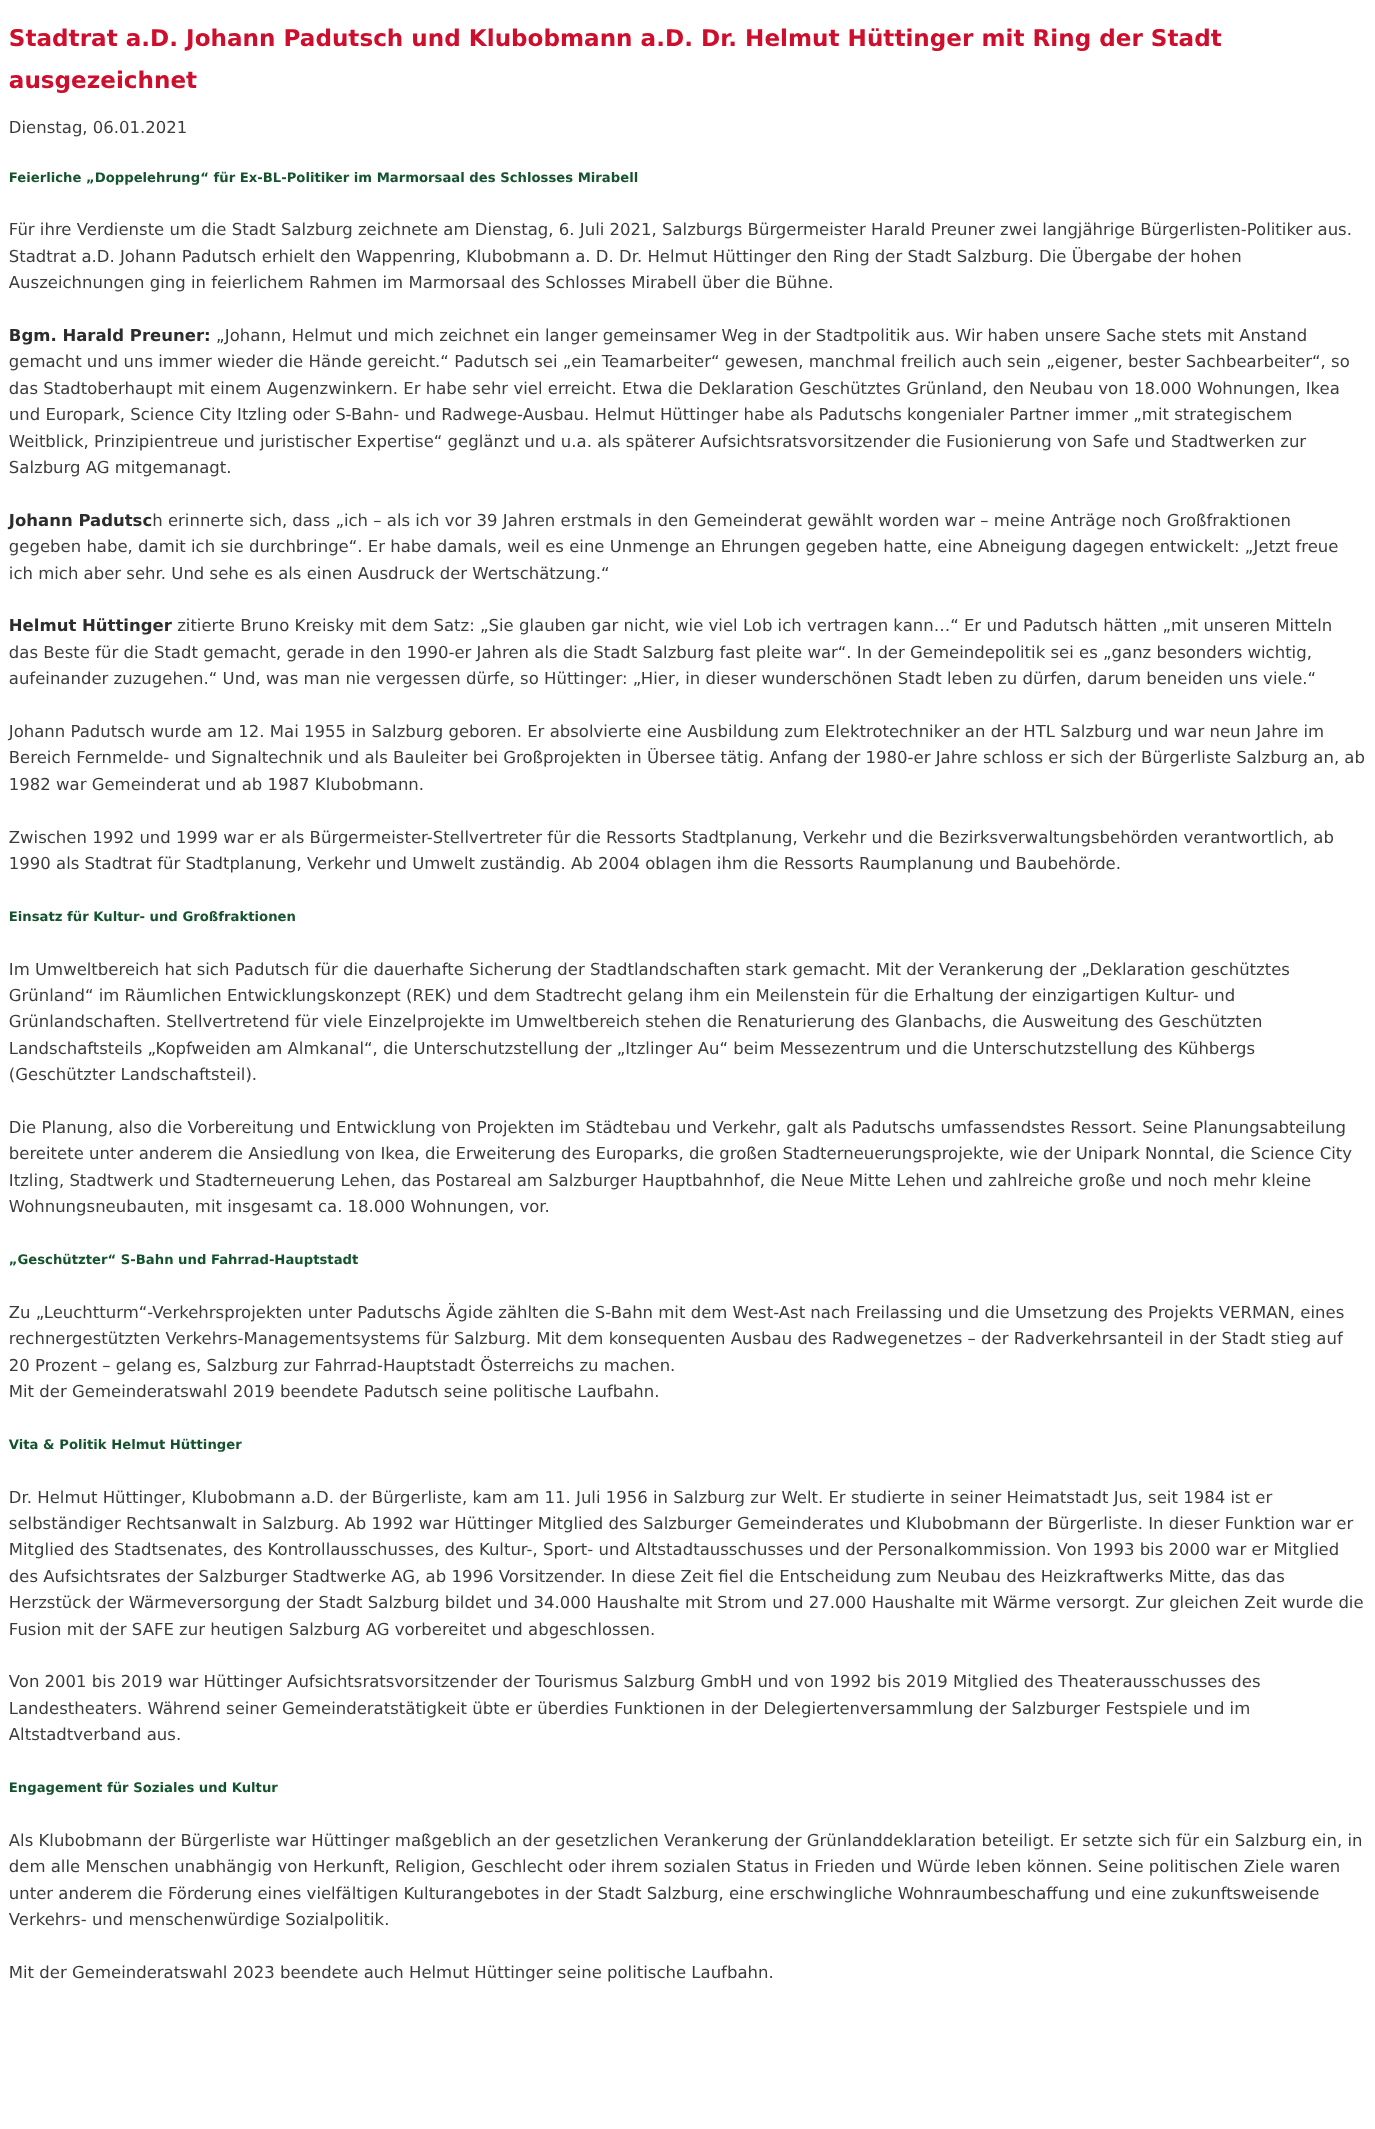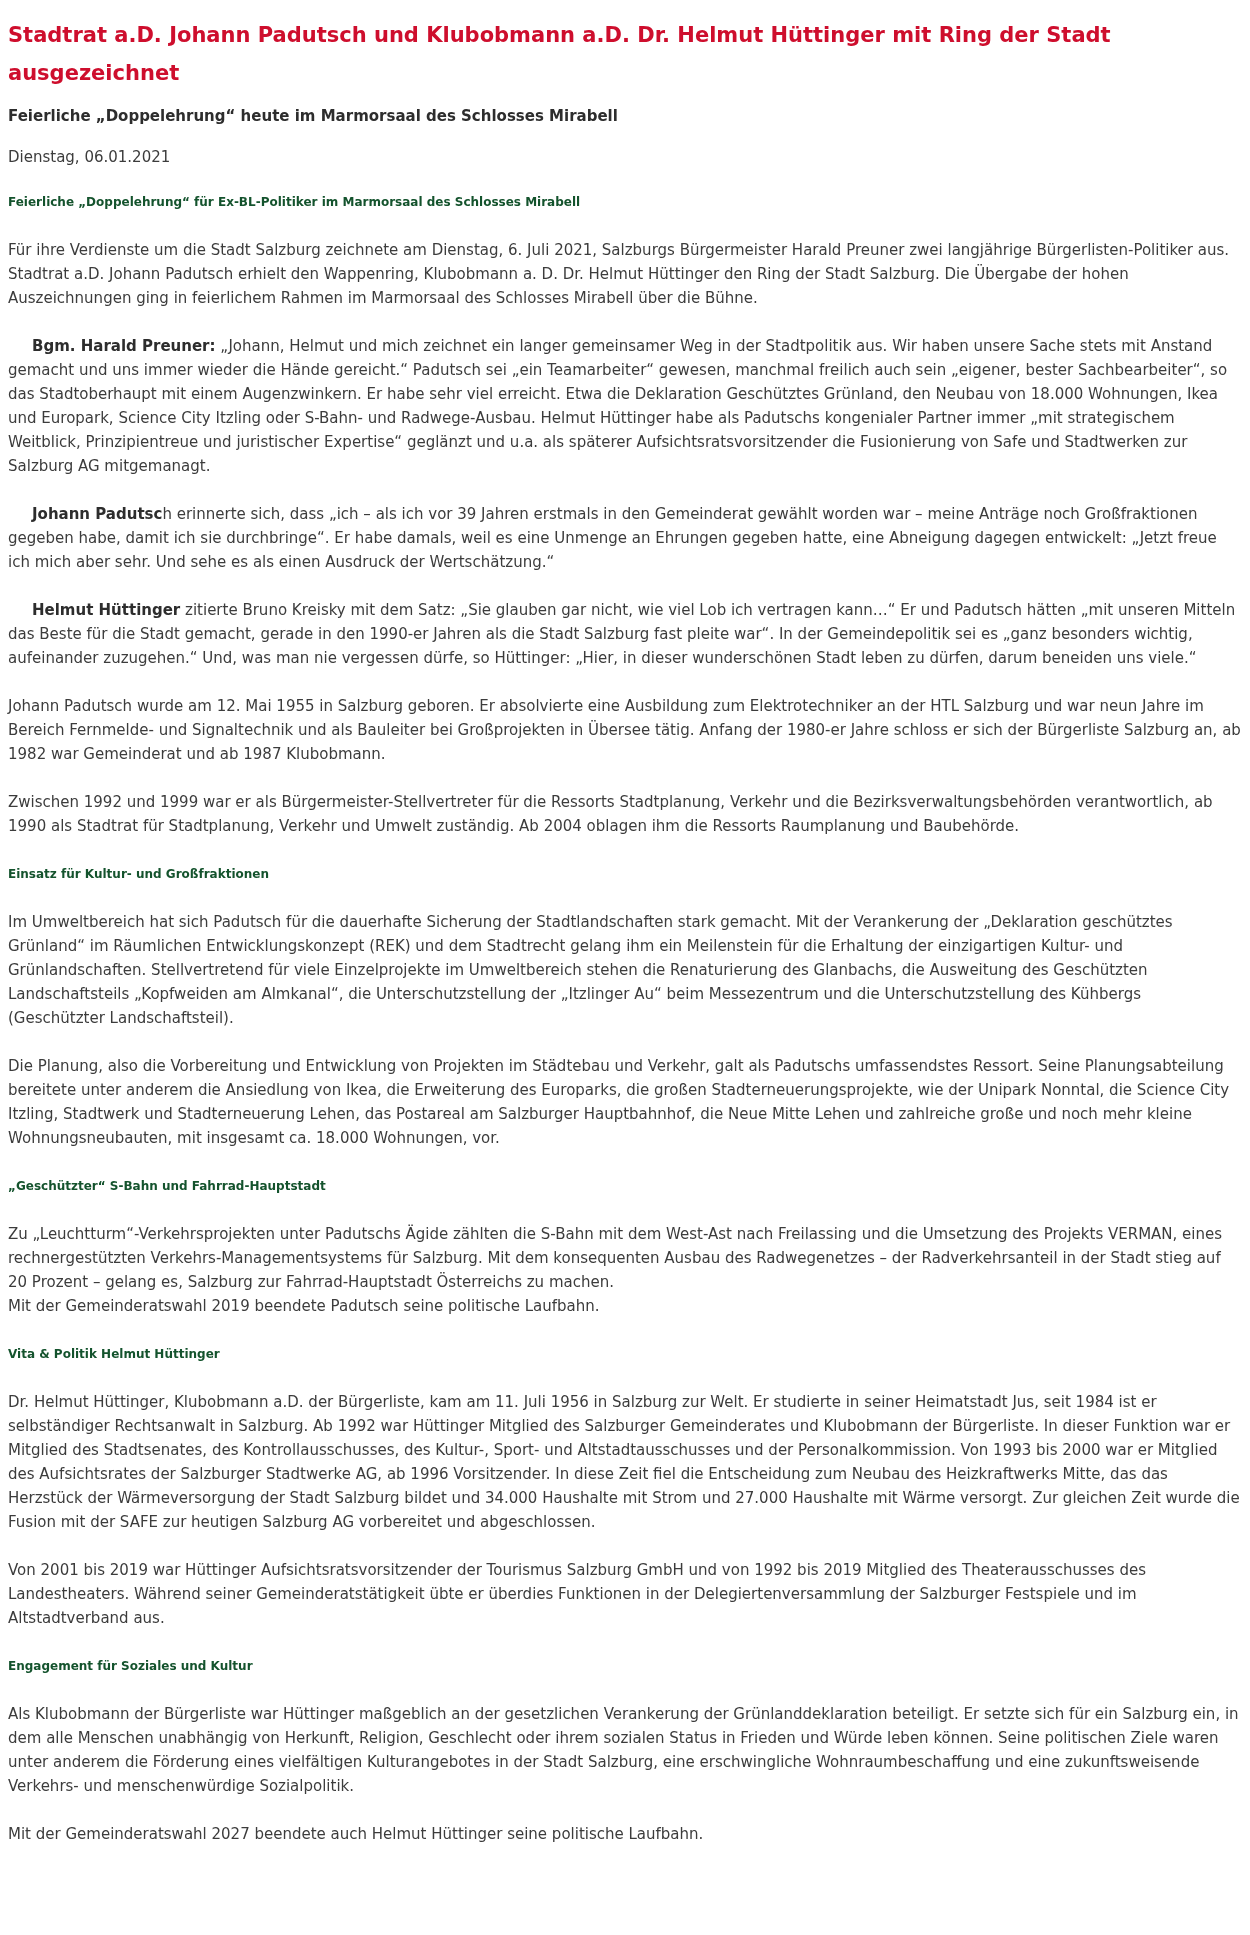--- a/index.html
+++ b/index.html
@@ -37,30 +37,28 @@
     line-height: 24px;
     font-weight: bold;
     color: #14532d;
     margin: 0 0 24px 0;
   }
   p.body-paragraph {
     margin: 0 0 24px 0;
   }
   p.body-paragraph b {
     color: #2d2d2d;
-    margin-left: 24px;
   }
 </style>
 </head>
 <body style="background: rgb(255, 255, 255); color: rgb(60, 60, 60);">
 
 <main>
   <h1 class="page-title">Stadtrat a.D. Johann Padutsch und Klubobmann a.D. Dr. Helmut Hüttinger mit Ring der Stadt ausgezeichnet</h1>
 
-  <p class="subtitle">Feierliche „Doppelehrung“ heute im Marmorsaal des Schlosses Mirabell</p>
 
   <p class="date-line">Dienstag, 06.01.2021</p>
 
   <div id="article-body">
       <h3 class="section-heading">Feierliche „Doppelehrung“ für Ex-BL-Politiker im Marmorsaal des Schlosses Mirabell</h3>
       <p class="body-paragraph">Für ihre Verdienste um die Stadt Salzburg zeichnete am Dienstag, 6. Juli 2021, Salzburgs Bürgermeister Harald Preuner zwei langjährige Bürgerlisten-Politiker aus. Stadtrat a.D. Johann Padutsch erhielt den Wappenring, Klubobmann a. D. Dr. Helmut Hüttinger den Ring der Stadt Salzburg. Die Übergabe der hohen Auszeichnungen ging in feierlichem Rahmen im Marmorsaal des Schlosses Mirabell über die Bühne.</p>
       <p class="body-paragraph"><b>Bgm. Harald Preuner:</b> „Johann, Helmut und mich zeichnet ein langer gemeinsamer Weg in der Stadtpolitik aus. Wir haben unsere Sache stets mit Anstand gemacht und uns immer wieder die Hände gereicht.“ Padutsch sei „ein Teamarbeiter“ gewesen, manchmal freilich auch sein „eigener, bester Sachbearbeiter“, so das Stadtoberhaupt mit einem Augenzwinkern. Er habe sehr viel erreicht. Etwa die Deklaration Geschütztes Grünland, den Neubau von 18.000 Wohnungen, Ikea und Europark, Science City Itzling oder S-Bahn- und Radwege-Ausbau. Helmut Hüttinger habe als Padutschs kongenialer Partner immer „mit strategischem Weitblick, Prinzipientreue und juristischer Expertise“ geglänzt und u.a. als späterer Aufsichtsratsvorsitzender die Fusionierung von Safe und Stadtwerken zur Salzburg AG mitgemanagt.</p>
       <p class="body-paragraph"><b>Johann Padutsc</b>h erinnerte sich, dass „ich – als ich vor 39 Jahren erstmals in den Gemeinderat gewählt worden war – meine Anträge noch Großfraktionen gegeben habe, damit ich sie durchbringe“. Er habe damals, weil es eine Unmenge an Ehrungen gegeben hatte, eine Abneigung dagegen entwickelt: „Jetzt freue ich mich aber sehr. Und sehe es als einen Ausdruck der Wertschätzung.“</p>
       <p class="body-paragraph"><b>Helmut Hüttinger</b> zitierte Bruno Kreisky mit dem Satz: „Sie glauben gar nicht, wie viel Lob ich vertragen kann…“ Er und Padutsch hätten „mit unseren Mitteln das Beste für die Stadt gemacht, gerade in den 1990-er Jahren als die Stadt Salzburg fast pleite war“. In der Gemeindepolitik sei es „ganz besonders wichtig, aufeinander zuzugehen.“ Und, was man nie vergessen dürfe, so Hüttinger: „Hier, in dieser wunderschönen Stadt leben zu dürfen, darum beneiden uns viele.“</p>
       <p class="body-paragraph">Johann Padutsch wurde am 12. Mai 1955 in Salzburg geboren. Er absolvierte eine Ausbildung zum Elektrotechniker an der HTL Salzburg und war neun Jahre im Bereich Fernmelde- und Signaltechnik und als Bauleiter bei Großprojekten in Übersee tätig. Anfang der 1980-er Jahre schloss er sich der Bürgerliste Salzburg an, ab 1982 war Gemeinderat und ab 1987 Klubobmann.</p>
@@ -68,15 +66,15 @@
       <h3 class="section-heading">Einsatz für Kultur- und Großfraktionen</h3>
       <p class="body-paragraph">Im Umweltbereich hat sich Padutsch für die dauerhafte Sicherung der Stadtlandschaften stark gemacht. Mit der Verankerung der „Deklaration geschütztes Grünland“ im Räumlichen Entwicklungskonzept (REK) und dem Stadtrecht gelang ihm ein Meilenstein für die Erhaltung der einzigartigen Kultur- und Grünlandschaften. Stellvertretend für viele Einzelprojekte im Umweltbereich stehen die Renaturierung des Glanbachs, die Ausweitung des Geschützten Landschaftsteils „Kopfweiden am Almkanal“, die Unterschutzstellung der „Itzlinger Au“ beim Messezentrum und die Unterschutzstellung des Kühbergs (Geschützter Landschaftsteil).</p>
       <p class="body-paragraph">Die Planung, also die Vorbereitung und Entwicklung von Projekten im Städtebau und Verkehr, galt als Padutschs umfassendstes Ressort. Seine Planungsabteilung bereitete unter anderem die Ansiedlung von Ikea, die Erweiterung des Europarks, die großen Stadterneuerungsprojekte, wie der Unipark Nonntal, die Science City Itzling, Stadtwerk und Stadterneuerung Lehen, das Postareal am Salzburger Hauptbahnhof, die Neue Mitte Lehen und zahlreiche große und noch mehr kleine Wohnungsneubauten, mit insgesamt ca. 18.000 Wohnungen, vor.</p>
       <h3 class="section-heading">„Geschützter“ S-Bahn und Fahrrad-Hauptstadt</h3>
       <p class="body-paragraph">Zu „Leuchtturm“-Verkehrsprojekten unter Padutschs Ägide zählten die S-Bahn mit dem West-Ast nach Freilassing und die Umsetzung des Projekts VERMAN, eines rechnergestützten Verkehrs-Managementsystems für Salzburg. Mit dem konsequenten Ausbau des Radwegenetzes – der Radverkehrsanteil in der Stadt stieg auf 20 Prozent – gelang es, Salzburg zur Fahrrad-Hauptstadt Österreichs zu machen.<br>Mit der Gemeinderatswahl 2019 beendete Padutsch seine politische Laufbahn.</p>
       <h3 class="section-heading">Vita &amp; Politik Helmut Hüttinger</h3>
       <p class="body-paragraph">Dr. Helmut Hüttinger, Klubobmann a.D. der Bürgerliste, kam am 11. Juli 1956 in Salzburg zur Welt. Er studierte in seiner Heimatstadt Jus, seit 1984 ist er selbständiger Rechtsanwalt in Salzburg. Ab 1992 war Hüttinger Mitglied des Salzburger Gemeinderates und Klubobmann der Bürgerliste. In dieser Funktion war er Mitglied des Stadtsenates, des Kontrollausschusses, des Kultur-, Sport- und Altstadtausschusses und der Personalkommission. Von 1993 bis 2000 war er Mitglied des Aufsichtsrates der Salzburger Stadtwerke AG, ab 1996 Vorsitzender. In diese Zeit fiel die Entscheidung zum Neubau des Heizkraftwerks Mitte, das das Herzstück der Wärmeversorgung der Stadt Salzburg bildet und 34.000 Haushalte mit Strom und 27.000 Haushalte mit Wärme versorgt. Zur gleichen Zeit wurde die Fusion mit der SAFE zur heutigen Salzburg AG vorbereitet und abgeschlossen.</p>
       <p class="body-paragraph">Von 2001 bis 2019 war Hüttinger Aufsichtsratsvorsitzender der Tourismus Salzburg GmbH und von 1992 bis 2019 Mitglied des Theaterausschusses des Landestheaters. Während seiner Gemeinderatstätigkeit übte er überdies Funktionen in der Delegiertenversammlung der Salzburger Festspiele und im Altstadtverband aus.</p>
       <h3 class="section-heading">Engagement für Soziales und Kultur</h3>
       <p class="body-paragraph">Als Klubobmann der Bürgerliste war Hüttinger maßgeblich an der gesetzlichen Verankerung der Grünlanddeklaration beteiligt. Er setzte sich für ein Salzburg ein, in dem alle Menschen unabhängig von Herkunft, Religion, Geschlecht oder ihrem sozialen Status in Frieden und Würde leben können. Seine politischen Ziele waren unter anderem die Förderung eines vielfältigen Kulturangebotes in der Stadt Salzburg, eine erschwingliche Wohnraumbeschaffung und eine zukunftsweisende Verkehrs- und menschenwürdige Sozialpolitik.</p>
-      <p class="body-paragraph">Mit der Gemeinderatswahl 2027 beendete auch Helmut Hüttinger seine politische Laufbahn.</p>
+      <p class="body-paragraph">Mit der Gemeinderatswahl 2023 beendete auch Helmut Hüttinger seine politische Laufbahn.</p>
     </div>
 </main>
 
 </body></html>

